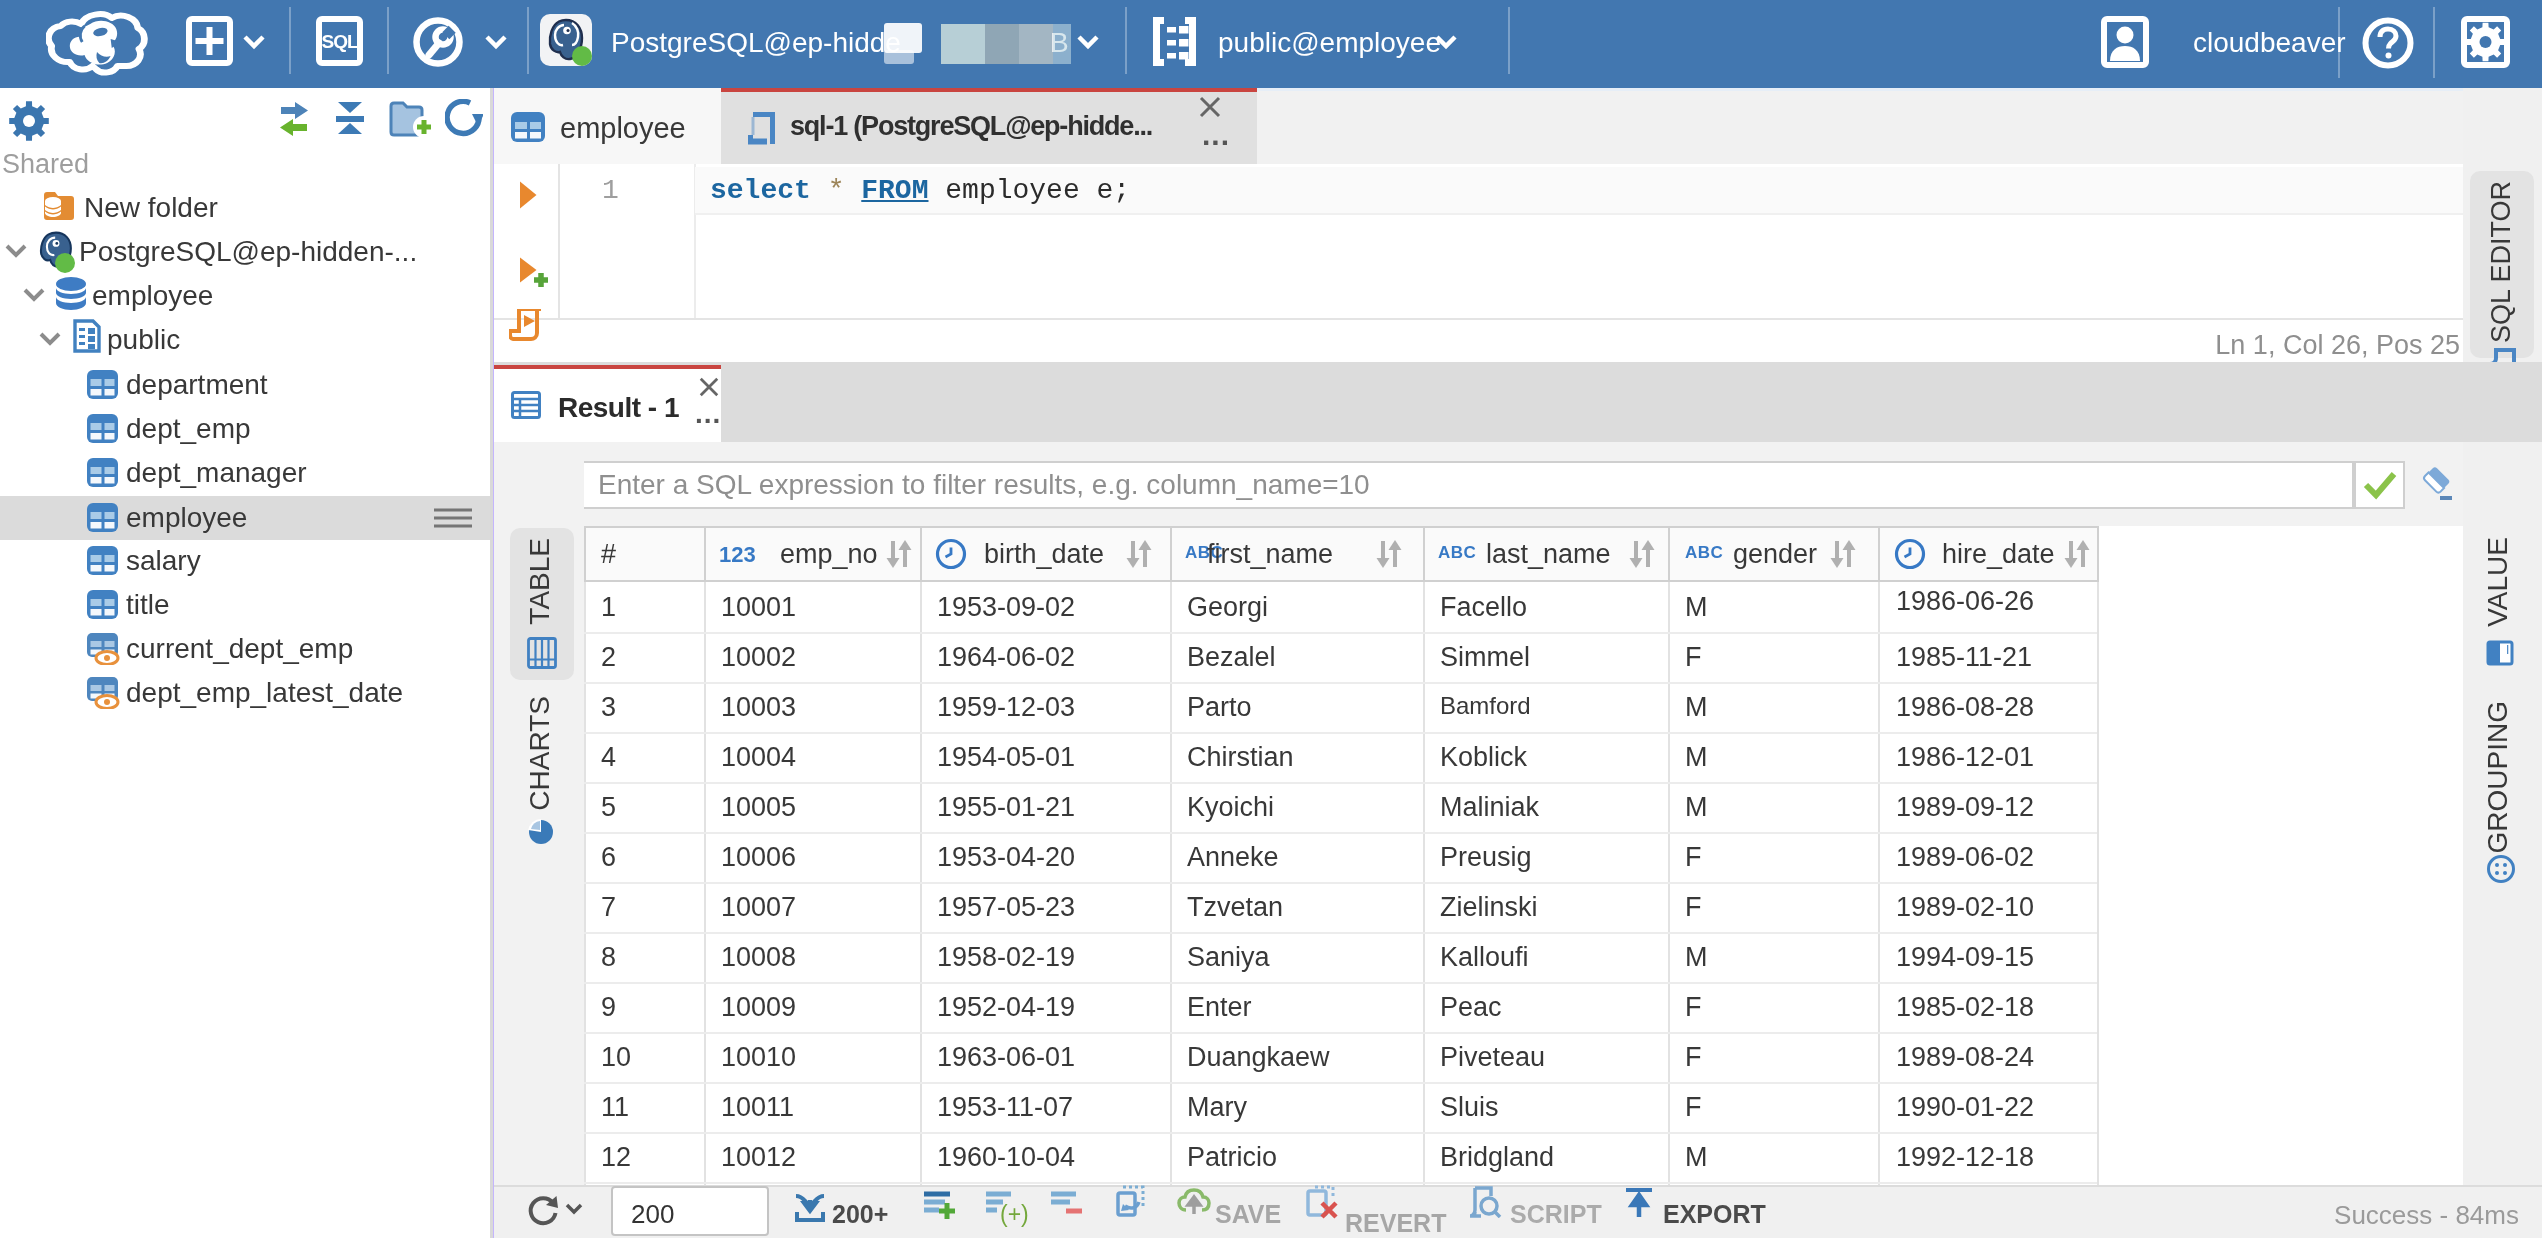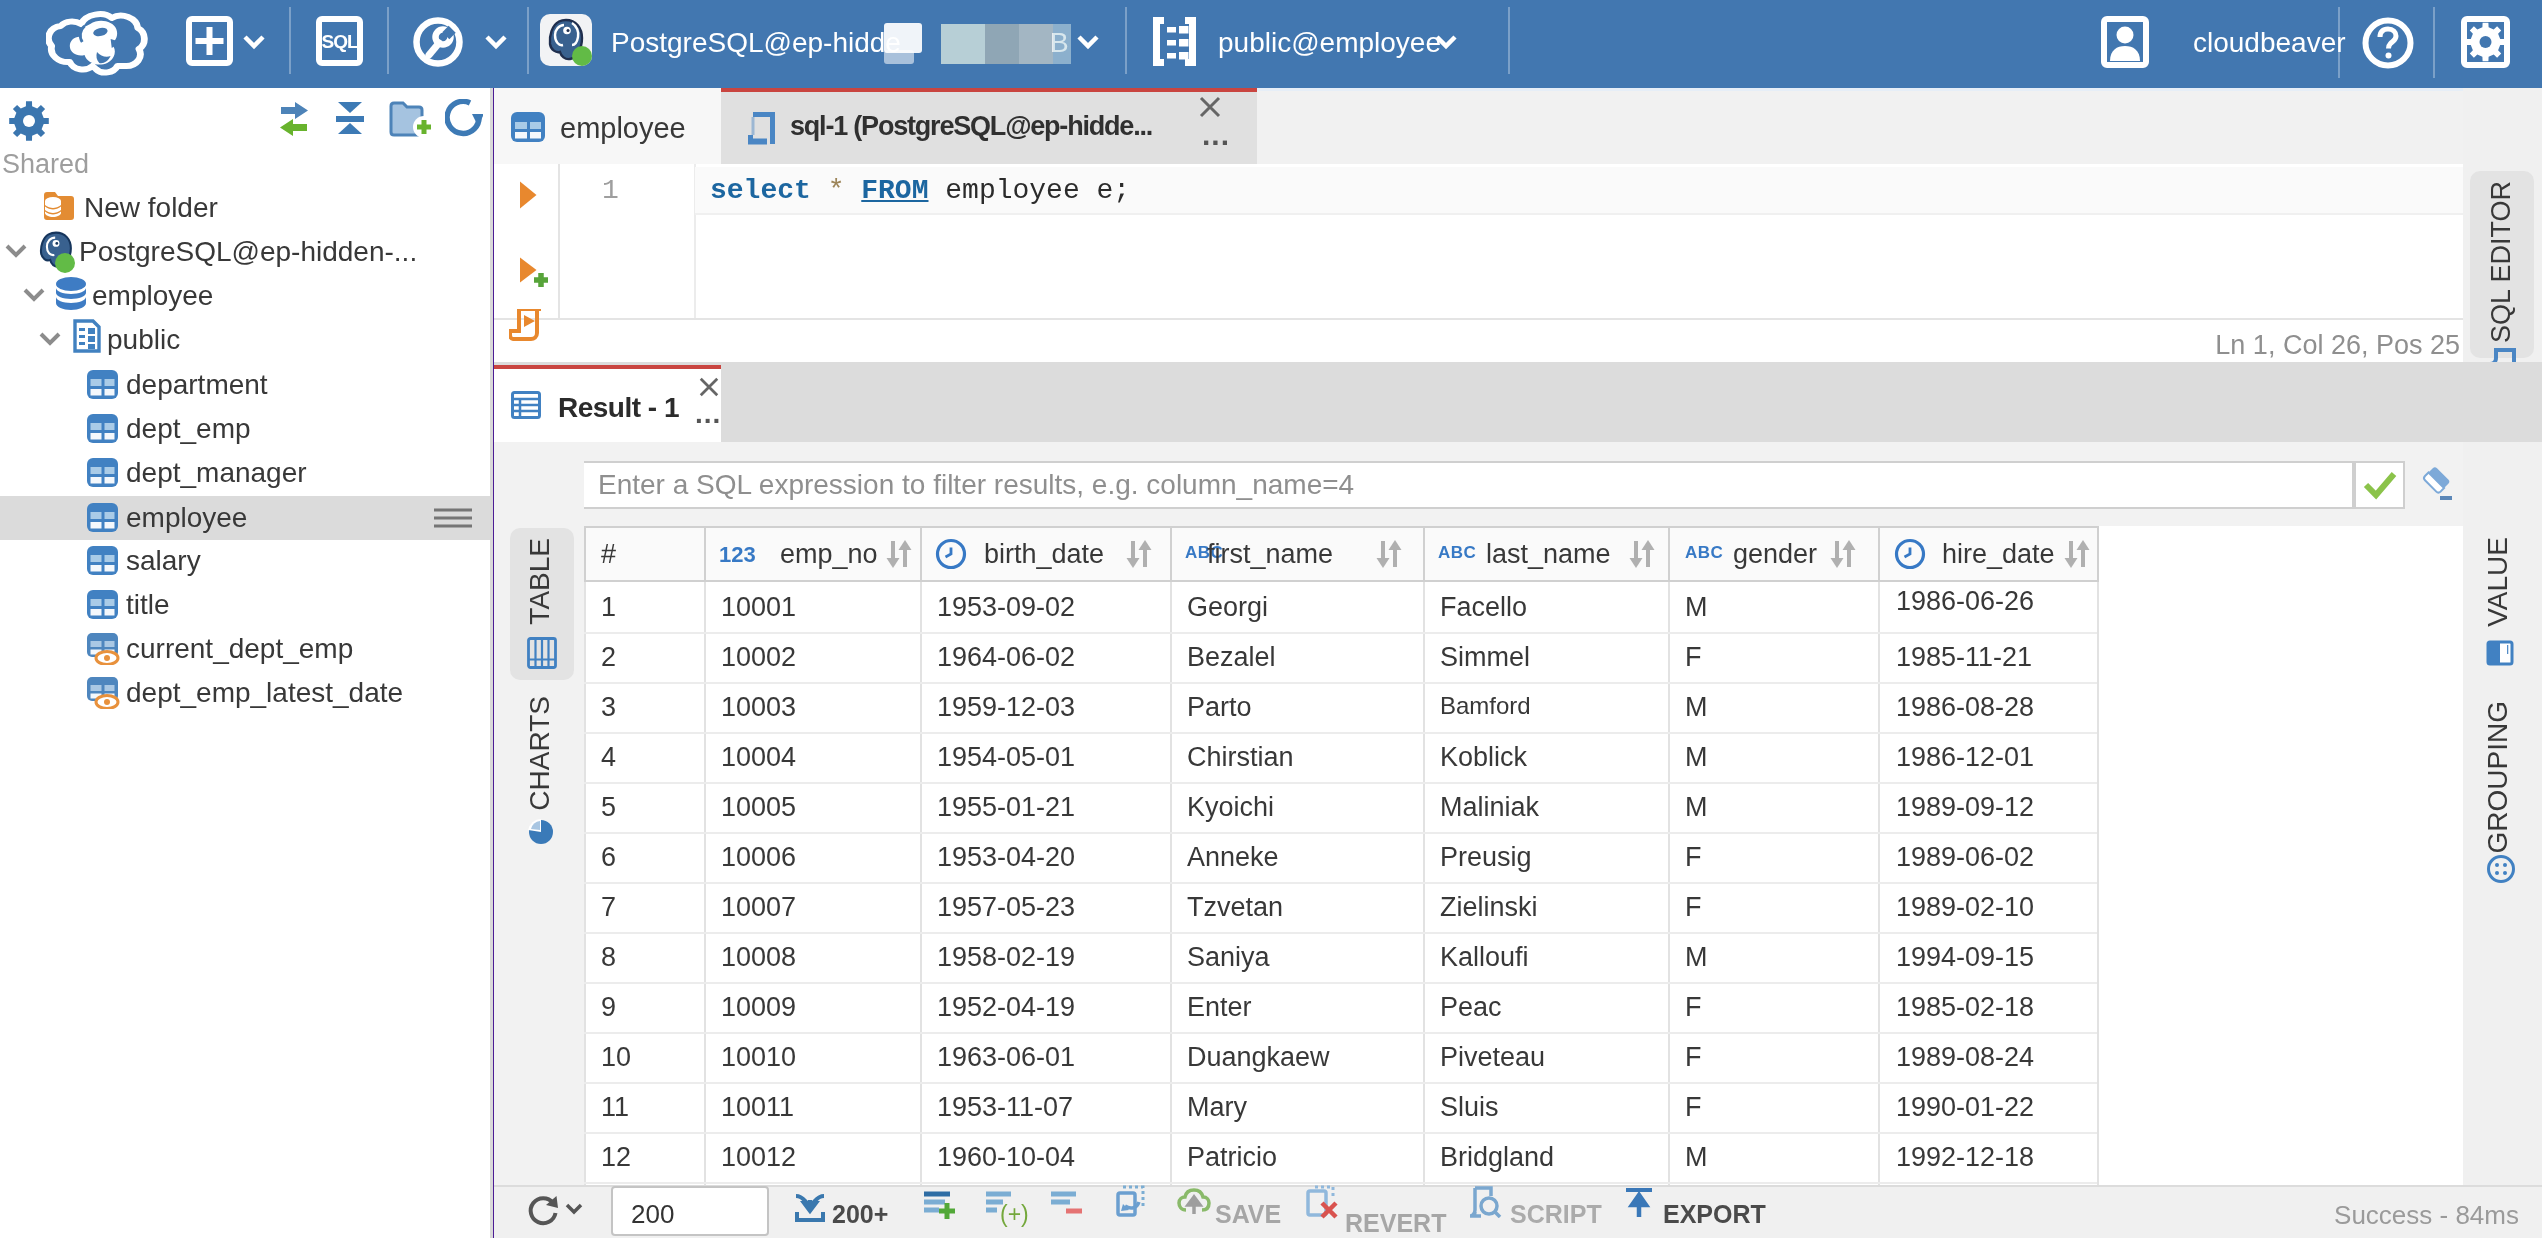--- a/index.html
+++ b/index.html
@@ -1,17 +1,17 @@
 <!DOCTYPE html>
 <html><head>
 <meta charset="utf-8">
 <style>
 html,body{margin:0;padding:0;}
 body{font-family:"Liberation Sans",sans-serif;}
-#root{position:relative;width:2542px;height:1238px;overflow:hidden;background:#4c1d95;}
+#root{position:relative;width:2542px;height:1238px;overflow:hidden;background:#c4b5fd;}
 .abs{position:absolute;}
 .vtext{writing-mode:vertical-rl;transform:rotate(180deg);}
 </style>
 </head>
 <body>
 <div id="root">
 
 <div class="abs" id="header" style="left:0;top:0;width:2542px;height:88px;background:#4277b0;">
 
   <svg class="abs" style="left:46px;top:8px;" width="102" height="74" viewBox="0 0 90 74" preserveAspectRatio="none">
@@ -338,21 +338,21 @@
     <path d="M1.5 8 H28.5 M1.5 14 H28.5 M1.5 20 H28.5 M9 8 V26.5" stroke="#4181c2" stroke-width="2.5"></path>
   </svg>
   <div class="abs" style="left:64px;top:304px;font-size:28px;font-weight:bold;color:#2b2b2b;letter-spacing:-0.5px;">Result - 1</div>
   <svg class="abs" style="left:204px;top:288px;" width="22" height="22" viewBox="0 0 24 24">
         <path d="M3 3 L21 21 M21 3 L3 21" stroke="#666" stroke-width="3"></path>
       </svg>
   <div class="abs" style="left:201px;top:310px;font-size:28px;font-weight:bold;color:#555;letter-spacing:1px;">...</div>
 
   <div class="abs" style="left:0;top:354px;width:2048px;height:84px;background:#f2f2f2;"></div>
   <div class="abs" style="left:88px;top:373px;width:1772px;height:48px;background:#fff;border:2px solid #cfcfcf;box-sizing:border-box;"></div>
-  <div class="abs" style="left:104px;top:381px;font-size:28px;color:#8f8f8f;">Enter a SQL expression to filter results, e.g. column_name=4</div>
+  <div class="abs" style="left:104px;top:381px;font-size:28px;color:#8f8f8f;">Enter a SQL expression to filter results, e.g. column_name=10</div>
   <div class="abs" style="left:1860px;top:373px;width:51px;height:48px;background:#fff;border:2px solid #cfcfcf;box-sizing:border-box;"></div>
   <svg class="abs" style="left:1869px;top:382px;" width="34" height="30" viewBox="0 0 34 30">
         <path d="M3 15 L13 25 L31 4" fill="none" stroke="#8bc34a" stroke-width="6"></path>
       </svg>
   <svg class="abs" style="left:1926px;top:378px;" width="34" height="36" viewBox="0 0 34 36">
     <g transform="rotate(45 17 15)">
           <rect x="5" y="6" width="22" height="17" rx="3" fill="#7da9d8"></rect>
           <path d="M5 15 H27 V20 C27 22 26 23 24 23 H8 C6 23 5 22 5 20 Z" fill="#fff" stroke="#7da9d8" stroke-width="2"></path>
         </g>
     <path d="M20 32 H32" stroke="#5b87b8" stroke-width="4"></path>

